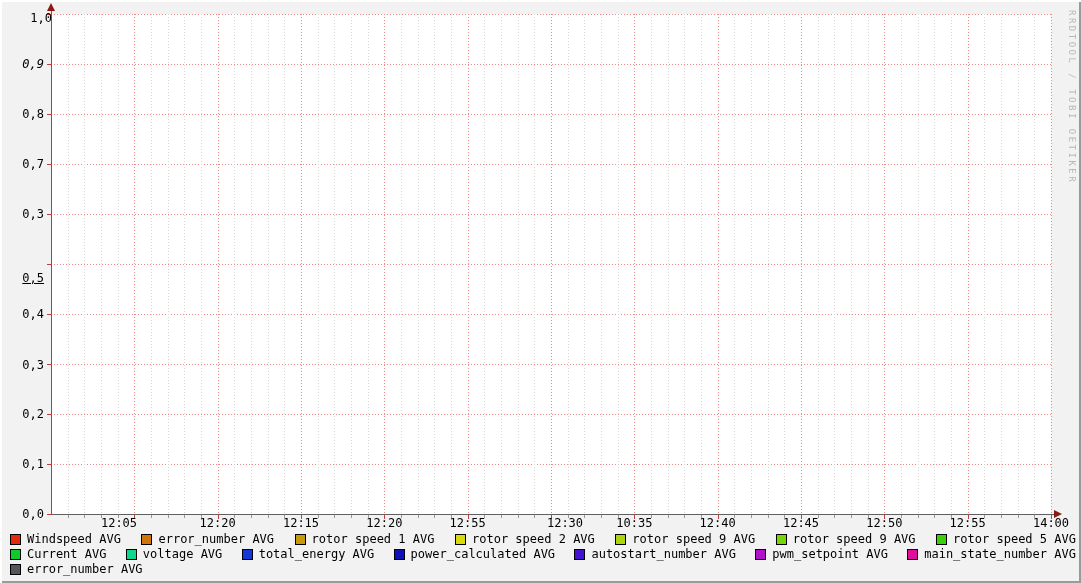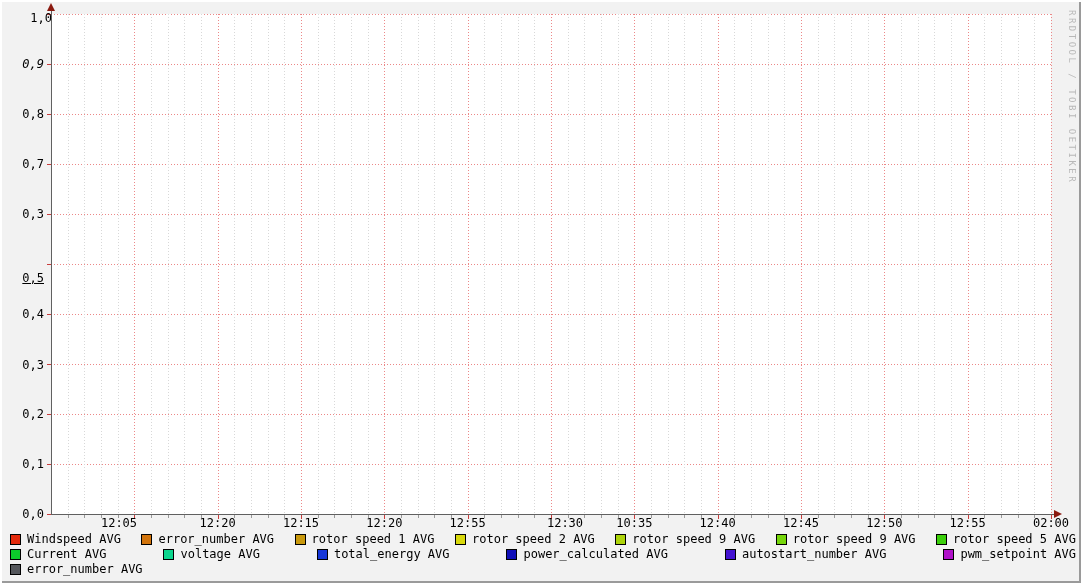--- a/index.html
+++ b/index.html
@@ -206,21 +206,21 @@
       <div class="grid-v-minor" style="left: 984.333px; top: 14px; height: 500px;"></div>
       <div class="tick-x-minor" style="left: 984.333px; top: 515px;"></div>
       <div class="grid-v-minor" style="left: 1001px; top: 14px; height: 500px;"></div>
       <div class="tick-x-minor" style="left: 1001px; top: 515px;"></div>
       <div class="grid-v-minor" style="left: 1017.67px; top: 14px; height: 500px;"></div>
       <div class="tick-x-minor" style="left: 1017.67px; top: 515px;"></div>
       <div class="grid-v-minor" style="left: 1034.33px; top: 14px; height: 500px;"></div>
       <div class="tick-x-minor" style="left: 1034.33px; top: 515px;"></div>
       <div class="grid-v-major" style="left: 1051px; top: 14px; height: 500px;"></div>
       <div class="tick-x-major" style="left: 1051px; top: 515px;"></div>
-      <div class="xlabel" style="left: 1021px; top: 517px;">02:00</div>
+      <div class="xlabel" style="left: 1021px; top: 517px;">14:00</div>
     </div>
   <div class="axis-y"></div>
   <div class="axis-x"></div>
   <div class="arrow-up"></div>
   <div class="arrow-right"></div>
   <div class="watermark">RRDTOOL / TOBI OETIKER</div>
   <div class="legend" id="legend">
       <div class="legend-row spread">
         <span class="legend-item"><span class="swatch" style="background: rgb(228, 42, 12);"></span><span class="legend-label">Windspeed AVG</span></span>
         <span class="legend-item"><span class="swatch" style="background: rgb(210, 116, 12);"></span><span class="legend-label">error_number AVG</span></span>
@@ -230,18 +230,19 @@
         <span class="legend-item"><span class="swatch" style="background: rgb(118, 214, 11);"></span><span class="legend-label">rotor speed 9 AVG</span></span>
         <span class="legend-item"><span class="swatch" style="background: rgb(59, 207, 11);"></span><span class="legend-label">rotor speed 5 AVG</span></span>
       </div>
       <div class="legend-row spread">
         <span class="legend-item"><span class="swatch" style="background: rgb(12, 203, 43);"></span><span class="legend-label">Current AVG</span></span>
         <span class="legend-item"><span class="swatch" style="background: rgb(13, 214, 142);"></span><span class="legend-label">voltage AVG</span></span>
         <span class="legend-item"><span class="swatch" style="background: rgb(22, 55, 216);"></span><span class="legend-label">total_energy AVG</span></span>
         <span class="legend-item"><span class="swatch" style="background: rgb(16, 15, 184);"></span><span class="legend-label">power_calculated AVG</span></span>
         <span class="legend-item"><span class="swatch" style="background: rgb(68, 19, 209);"></span><span class="legend-label">autostart_number AVG</span></span>
         <span class="legend-item"><span class="swatch" style="background: rgb(176, 18, 201);"></span><span class="legend-label">pwm_setpoint AVG</span></span>
+        <span class="legend-item"><span class="swatch" style="background: rgb(222, 15, 157);"></span><span class="legend-label">main_state_number AVG</span></span>
       </div>
       <div class="legend-row">
         <span class="legend-item"><span class="swatch" style="background: rgb(84, 86, 91);"></span><span class="legend-label">error_number AVG</span></span>
       </div>
     </div>
 </div>
 
 </body></html>

